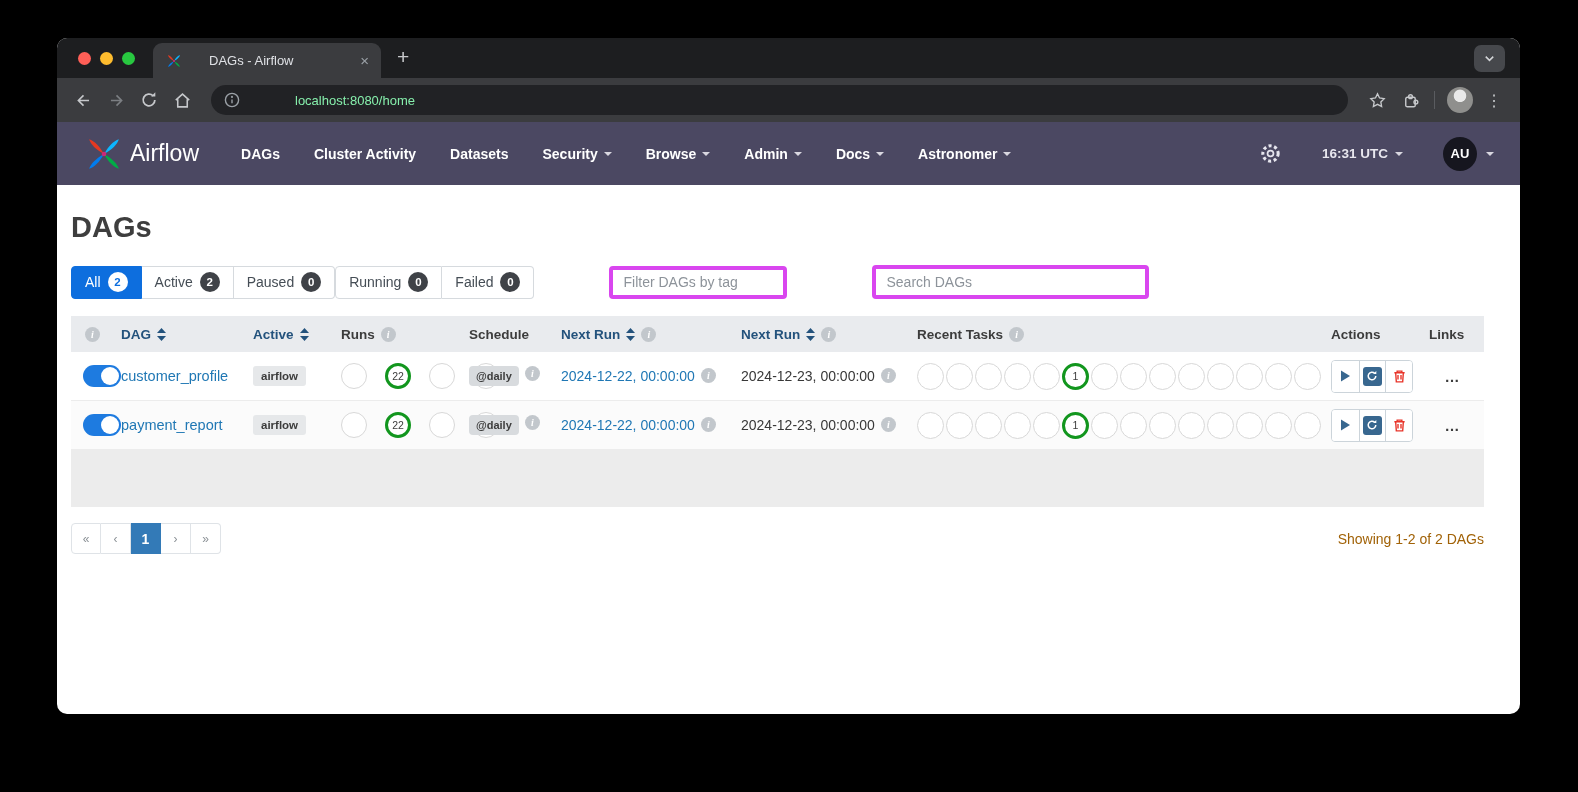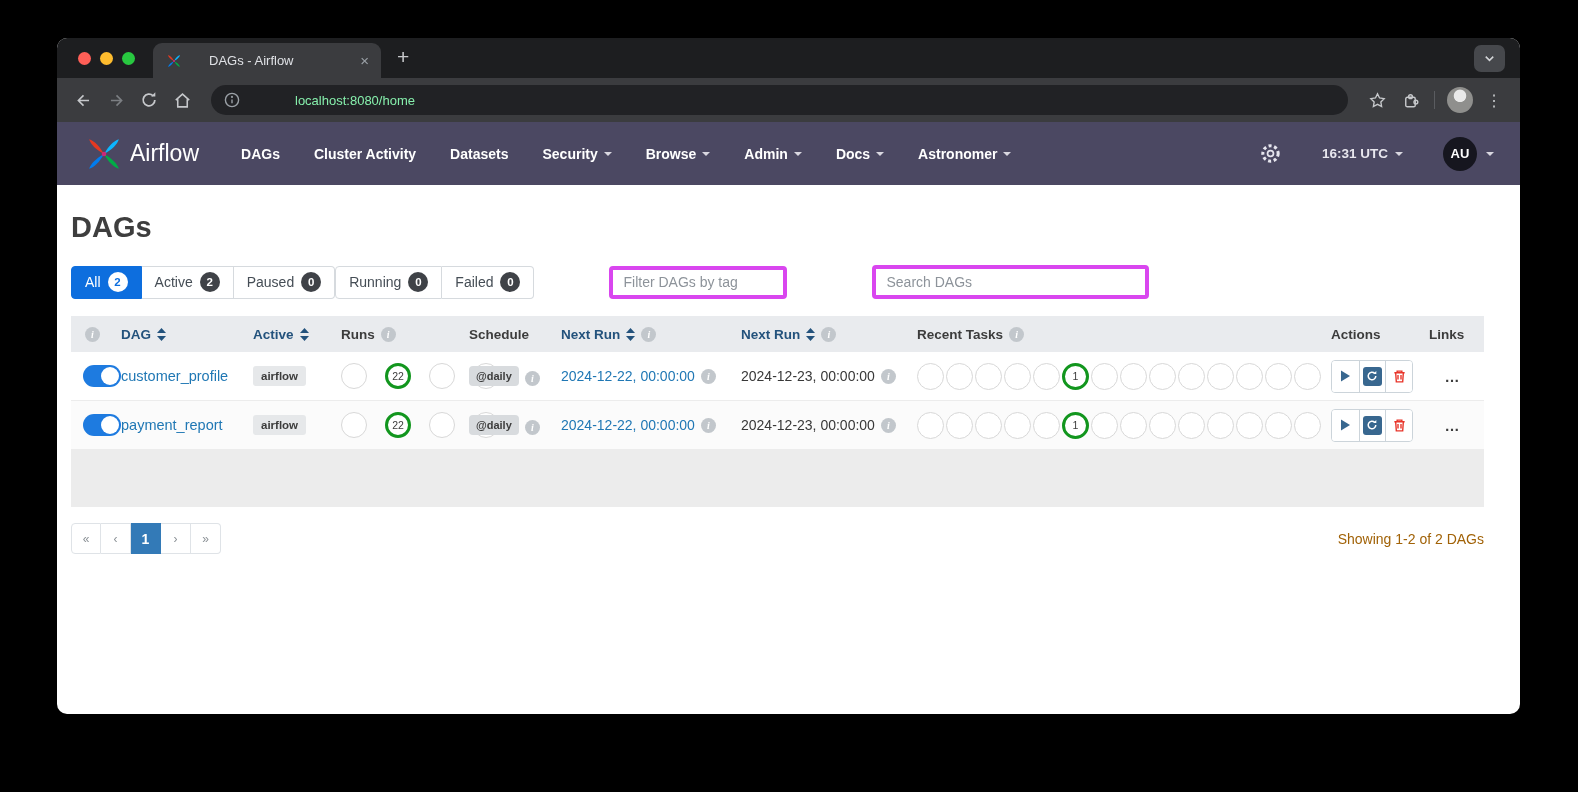--- a/index.html
+++ b/index.html
@@ -84,21 +84,21 @@
   .trow { display:grid; grid-template-columns:42px 132px 88px 128px 92px 180px 176px 414px 98px 1fr;
           align-items:center; }
   .thead { background:#e9ebee; height:36px; font-weight:700; font-size:13.5px; color:#3c3c3c; }
   .th { display:flex; align-items:center; gap:6px; padding:0 8px; }
   .th.c0 { padding-left:14px; }
   .th.center { }
   .th .lbl { white-space:nowrap; }
   .th.sortable .lbl { color:var(--header-link,#23527c); }
   .tbody-row { height:49px; border-bottom:1px solid #ececec; background:#fff; }
   .tbody-row.alt { background:#fbfbfb; }
-  .td { display:flex; align-items:flex-end; padding:0 8px; gap:6px; }
+  .td { display:flex; align-items:flex-start; padding:0 8px; gap:6px; }
   .td.c0 { padding-left:12px; }
   .td.center { justify-content:center; }
   .dag-link { color:var(--link-blue,#1f77b4); font-size:14.5px; text-decoration:none; cursor:pointer; }
   .owner-badge { background:#e6e8ea; color:#3c3c3c; font-size:11.5px; font-weight:700; padding:4px 8px; border-radius:3px; }
   .schedule-badge { background:#d8dbde; color:#3c3c3c; font-size:11px; font-weight:700; padding:4px 7px; border-radius:4px; }
   .circle { width:26px; height:26px; border-radius:50%; border:1.5px solid #d8d8d8; background:#fff;
             display:flex; align-items:center; justify-content:center; font-size:10.5px; color:#3c3c3c;
             margin-right:18px; flex:none; }
   .circle.big { width:27px; height:27px; margin-right:2px; }
   .circle.success { border:3px solid var(--success-green,#12961e); }

